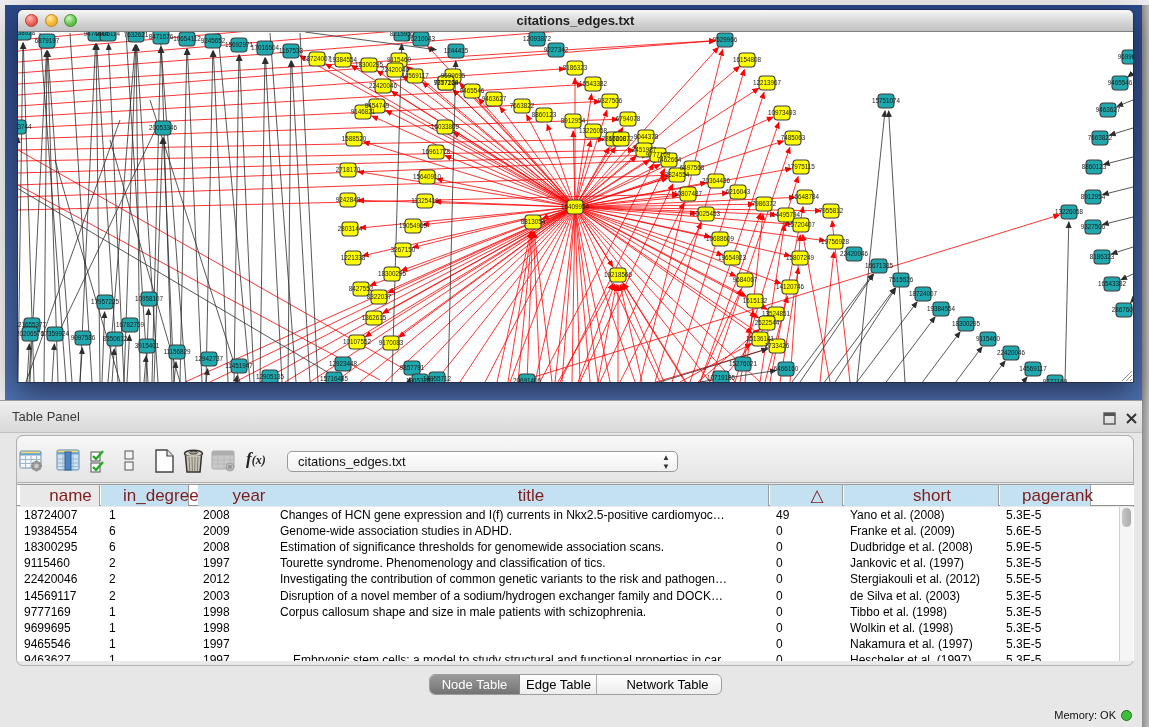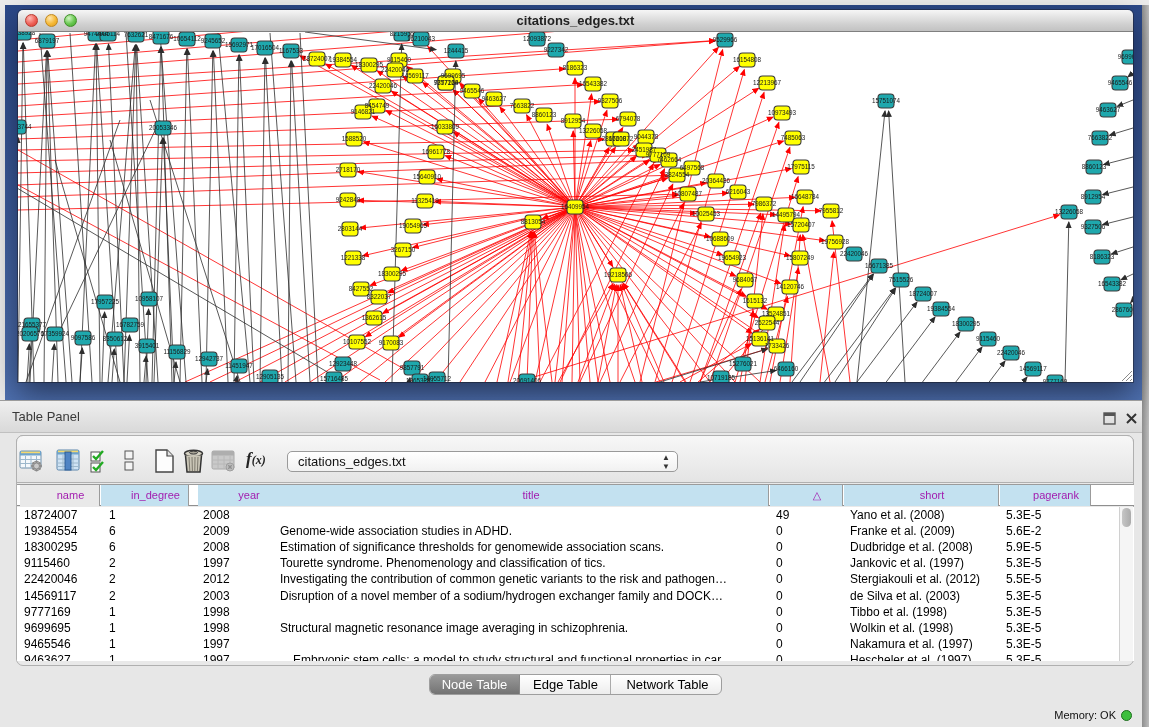--- a/index.html
+++ b/index.html
@@ -29,21 +29,21 @@
   background:linear-gradient(#f7f7f7,#e4e4e4); border:1px solid #b0b0b0;
   border-radius:7px 7px 0 0; }
 .tbi { position:absolute; top:448px; }
 #combo { position:absolute; left:287px; top:451px; width:391px; height:21px;
   background:linear-gradient(#fff,#f1f1f1); border:1px solid #9a9a9a; border-radius:5px;
   font-size:13px; color:#111; line-height:19px; padding-left:10px; }
 #combo .arr { position:absolute; right:7px; top:1px; font-size:8px; color:#333; line-height:9px; }
 #thead { position:absolute; left:17px; top:484px; width:1117px; height:22px; background:#fff;
   border-bottom:1px solid #8f8f8f; border-top:1px solid #9b9b9b; }
 .hc { position:absolute; top:0; height:21px; border-right:1px solid #9b9b9b;
-  background:#c3e1f0; font-size:11px; text-align:center; line-height:21px; color:#a21caf;padding-left:22px; }
+  background:#c3e1f0; font-size:17px; text-align:center; line-height:21px; color:#7f1d1d;padding-left:22px; }
 #tbody { position:absolute; left:17px; top:507px; width:1117px; height:154px; background:#fff;
   overflow:hidden; font-size:12px; color:#000; }
 .trow { position:absolute; left:0; width:1100px; height:16.1px; }
 .trow span { position:absolute; top:1px; white-space:nowrap; }
 #vsb { position:absolute; left:1119px; top:507px; width:14px; height:154px;
   background:#f5f5f5; border-left:1px solid #d0d0d0; }
 #vsb .thumb { position:absolute; left:2px; top:1px; width:9px; height:19px;
   background:linear-gradient(90deg,#c6c6c6,#ababab); border-radius:5px; }
 #tabs { position:absolute; left:429px; top:674px; width:293px; height:21px;
   border:1px solid #9e9e9e; border-radius:6px; background:linear-gradient(#fff,#ededed);
@@ -705,32 +705,33 @@
   <div class="hc" style="left:255px;width:497px">title</div>
   <div class="hc" style="left:753px;width:73px">△ out_de…</div>
   <div class="hc" style="left:827px;width:155px">short</div>
   <div class="hc" style="left:983px;width:91px">pagerank</div>
 </div>
 <div id="tbody">
     <div class="trow" style="top:0.0px">
       <span style="left:7px">18724007</span>
       <span style="left:92px">1</span>
       <span style="left:186px">2008</span>
+      <span style="left:263px">Changes of HCN gene expression and I(f) currents in Nkx2.5-positive cardiomyoc…</span>
       <span style="left:759px">49</span>
       <span style="left:833px">Yano et al. (2008)</span>
       <span style="left:989px">5.3E-5</span>
     </div>
     <div class="trow" style="top:16.1px">
       <span style="left:7px">19384554</span>
       <span style="left:92px">6</span>
       <span style="left:186px">2009</span>
       <span style="left:263px">Genome-wide association studies in ADHD.</span>
       <span style="left:759px">0</span>
       <span style="left:833px">Franke et al. (2009)</span>
-      <span style="left:989px">5.6E-2</span>
+      <span style="left:989px">5.6E-5</span>
     </div>
     <div class="trow" style="top:32.2px">
       <span style="left:7px">18300295</span>
       <span style="left:92px">6</span>
       <span style="left:186px">2008</span>
       <span style="left:263px">Estimation of significance thresholds for genomewide association scans.</span>
       <span style="left:759px">0</span>
       <span style="left:833px">Dudbridge et al. (2008)</span>
       <span style="left:989px">5.9E-5</span>
     </div>
@@ -758,29 +759,29 @@
       <span style="left:186px">2003</span>
       <span style="left:263px">Disruption of a novel member of a sodium/hydrogen exchanger family and DOCK…</span>
       <span style="left:759px">0</span>
       <span style="left:833px">de Silva et al. (2003)</span>
       <span style="left:989px">5.3E-5</span>
     </div>
     <div class="trow" style="top:96.6px">
       <span style="left:7px">9777169</span>
       <span style="left:92px">1</span>
       <span style="left:186px">1998</span>
+      <span style="left:263px">Corpus callosum shape and size in male patients with schizophrenia.</span>
       <span style="left:759px">0</span>
       <span style="left:833px">Tibbo et al. (1998)</span>
       <span style="left:989px">5.3E-5</span>
     </div>
     <div class="trow" style="top:112.7px">
       <span style="left:7px">9699695</span>
       <span style="left:92px">1</span>
       <span style="left:186px">1998</span>
-      <span style="left:263px">Structural magnetic resonance image averaging in schizophrenia.</span>
       <span style="left:759px">0</span>
       <span style="left:833px">Wolkin et al. (1998)</span>
       <span style="left:989px">5.3E-5</span>
     </div>
     <div class="trow" style="top:128.8px">
       <span style="left:7px">9465546</span>
       <span style="left:92px">1</span>
       <span style="left:186px">1997</span>
       <span style="left:759px">0</span>
       <span style="left:833px">Nakamura et al. (1997)</span>
@@ -794,16 +795,16 @@
       <span style="left:759px">0</span>
       <span style="left:833px">Hescheler et al. (1997)</span>
       <span style="left:989px">5.3E-5</span>
     </div>
   </div>
 <div id="vsb">
     <div class="thumb"></div>
   </div>
 <div id="tabs">
   <div class="seg" style="left:0;width:90px;background:linear-gradient(#9a9a9a,#6f6f6f);color:#fff;border-right:1px solid #888">Node Table</div>
-  <div class="seg" style="left:91px;width:90px;border-right:1px solid #aaa">Edge Table</div>
+  <div class="seg" style="left:91px;width:76px;border-right:1px solid #aaa">Edge Table</div>
   <div class="seg" style="left:182px;width:111px">Network Table</div>
 </div>
 <div id="memory">Memory: OK</div>
 <div id="memled"></div>
 </body></html>

